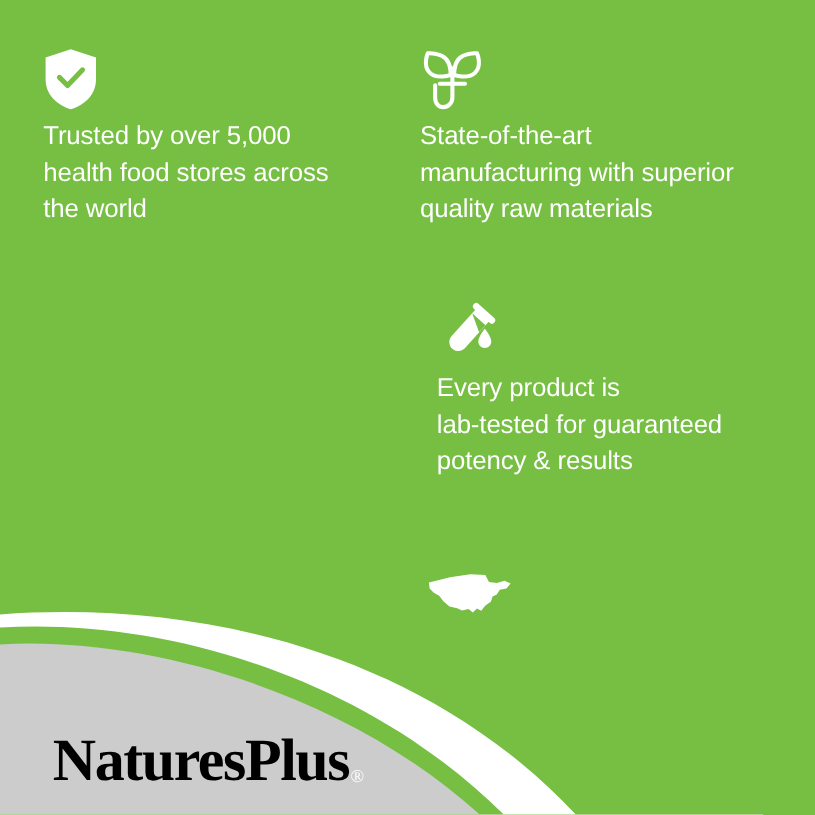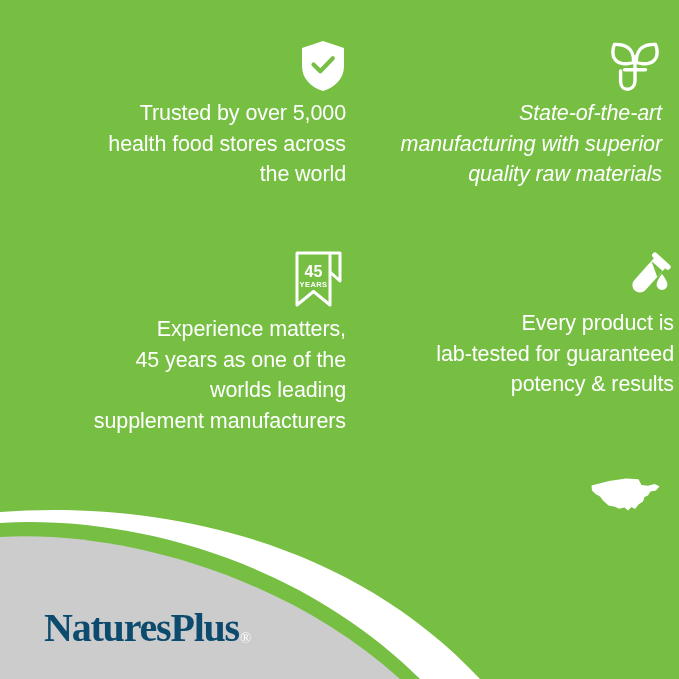--- a/index.html
+++ b/index.html
@@ -12,41 +12,41 @@
     width: 679px;
     height: 679px;
     overflow: hidden;
     background: #76bf43;
     font-family: "Liberation Sans", sans-serif;
   }
 
   
   .feature {
     position: absolute;
-    text-align: right;
+    text-align: left;
     color: #ffffff;
   }
   .feature .icon-wrap {
     display: block;
     margin: 0 auto 6px auto;
     line-height: 0;
   }
   .feature .caption {
     display: block;
     font-size: 21.5px;
     line-height: 1.42;
     font-weight: 400;
     letter-spacing: -0.1px;
     color: #ffffff;
     white-space: pre-line;
   }
 
   
   #f-trusted   { left: 36px;  top: 40px;  width: 310px; }
-  #f-stateart  { left: 350px; top: 40px;  width: 312px; font-style: italic; }
+  #f-stateart  { left: 350px; top: 40px;  width: 312px; }
   #f-experience{ left: 34px;  top: 250px; width: 312px; }
   #f-labtested { left: 364px; top: 250px; width: 310px; }
   #f-usa       { left: 352px; top: 472px; width: 310px; }
 
   
   .swoosh-layer {
     position: absolute;
     left: 0;
     top: 0;
     width: 679px;
@@ -57,23 +57,23 @@
   
   #logo {
     position: absolute;
     left: 44px;
     top: 608px;
     line-height: 1;
     white-space: nowrap;
   }
   #logo .logo-text {
     font-family: "Liberation Serif", serif;
-    font-size: 40px;
+    font-size: 50px;
     font-weight: 700;
-    color: #0c4a6e;
+    color: #000000;
     letter-spacing: -1.2px;
   }
   #logo .logo-reg {
     font-family: "Liberation Serif", serif;
     font-size: 15px;
     color: #ffffff;
     vertical-align: baseline;
     position: relative;
     top: 2px;
     left: 1px;
@@ -110,36 +110,20 @@
 
         <path d="M27 17 L27 41 C27 46.2 23.2 49.3 19.4 49.3 C15.6 49.3 12.6 46.2 12.6 41.4 L12.6 31" fill="none" stroke="#ffffff" stroke-width="3.4" stroke-linecap="round" stroke-linejoin="round"></path>
         <path d="M16.5 29.8 L37.5 29.8" fill="none" stroke="#ffffff" stroke-width="3.4" stroke-linecap="round"></path>
       </svg>
     </span>
     <span class="caption">State-of-the-art
 manufacturing with superior
 quality raw materials</span>
   </div>
 
-  <div class="feature" id="f-experience">
-    <span class="icon-wrap">
-      <svg width="52" height="58" viewBox="0 0 52 58" xmlns="http://www.w3.org/2000/svg">
-
-        <path d="M3 3 L36 3 L36 55 L19.5 41.5 L3 55 Z" fill="none" stroke="#ffffff" stroke-width="3" stroke-linejoin="round"></path>
-
-        <path d="M36 3 L46 3 L46 31 L36 22" fill="none" stroke="#ffffff" stroke-width="3" stroke-linejoin="round"></path>
-        <text x="19.5" y="27" fill="#ffffff" text-anchor="middle" font-family="Liberation Sans, sans-serif" font-size="16" font-weight="bold">45</text>
-        <text x="19.5" y="37" fill="#ffffff" text-anchor="middle" font-family="Liberation Sans, sans-serif" font-size="7.5" font-weight="bold" letter-spacing="0.4">YEARS</text>
-      </svg>
-    </span>
-    <span class="caption">Experience matters,
-45 years as one of the
-worlds leading
-supplement manufacturers</span>
-  </div>
 
   <div class="feature" id="f-labtested">
     <span class="icon-wrap">
       <svg width="52" height="52" viewBox="0 0 52 52" xmlns="http://www.w3.org/2000/svg">
         <g transform="rotate(42 26 26)">
 
           <path d="M18.5 8 L33.5 8 L33.5 38 C33.5 42.2 30.1 45.6 26 45.6
                    C21.9 45.6 18.5 42.2 18.5 38 Z" fill="#ffffff"></path>
 
           <rect x="14.5" y="3.2" width="23" height="5.6" rx="2.8" fill="#ffffff"></rect>

